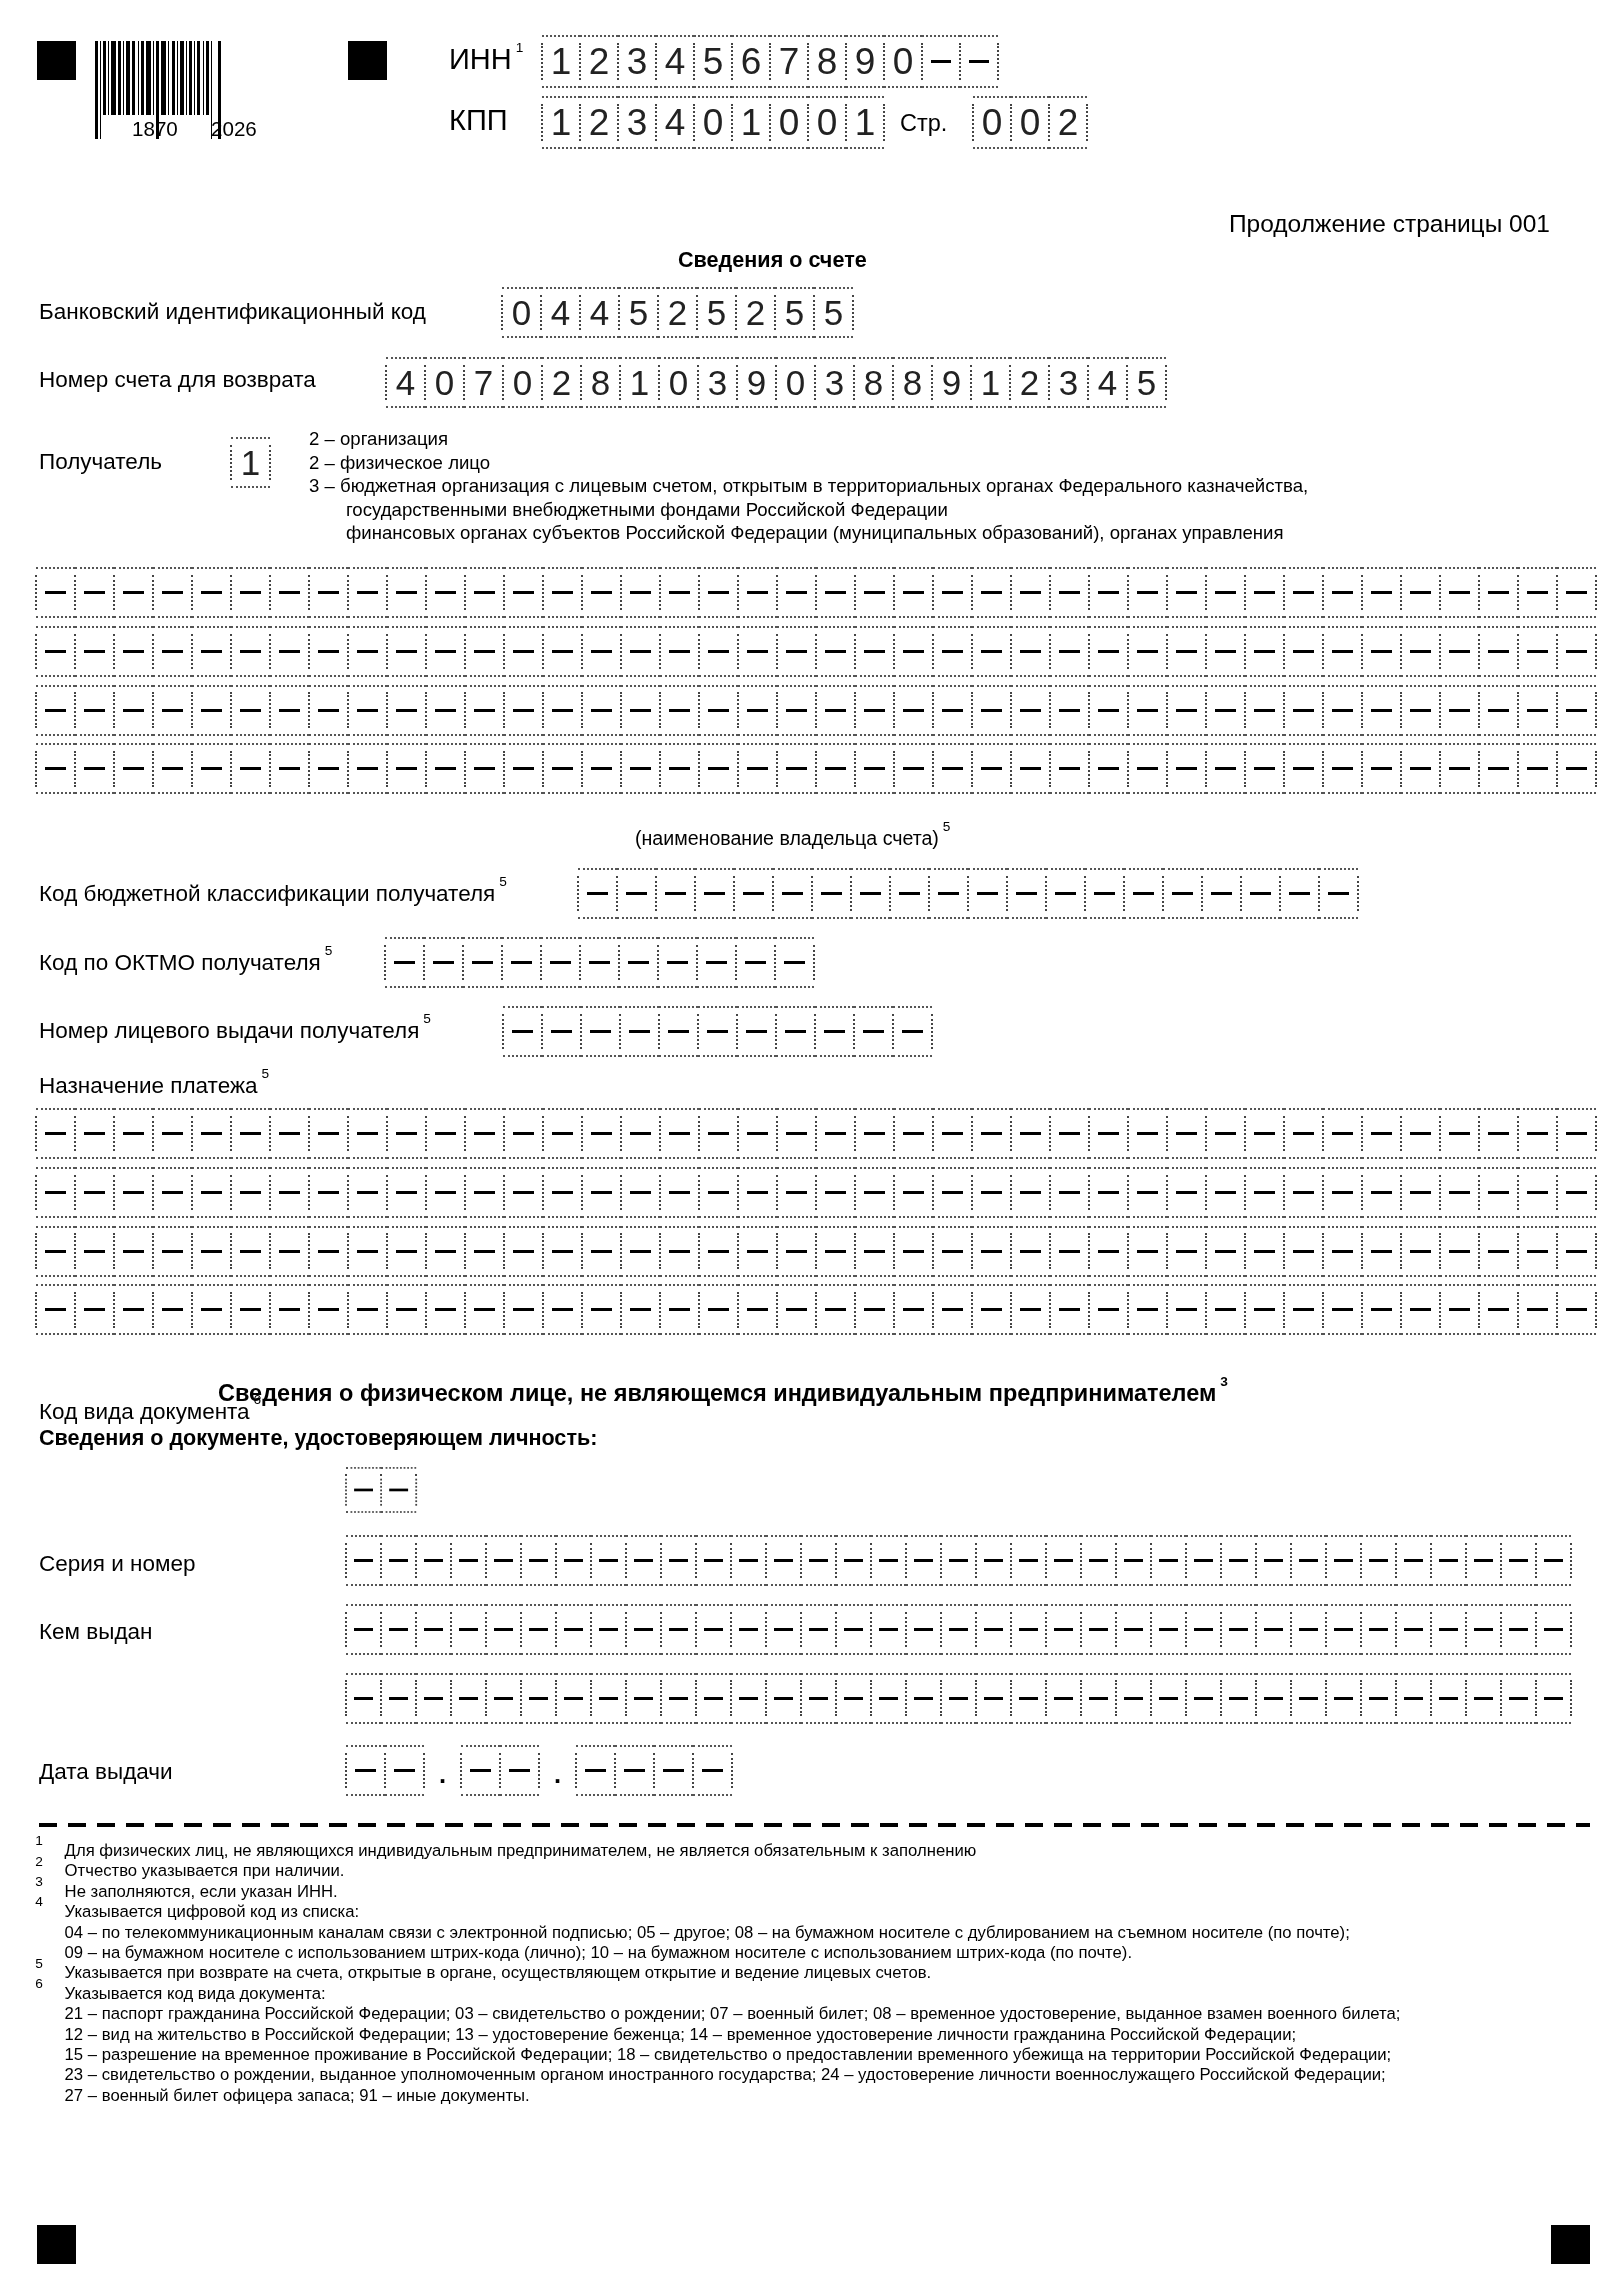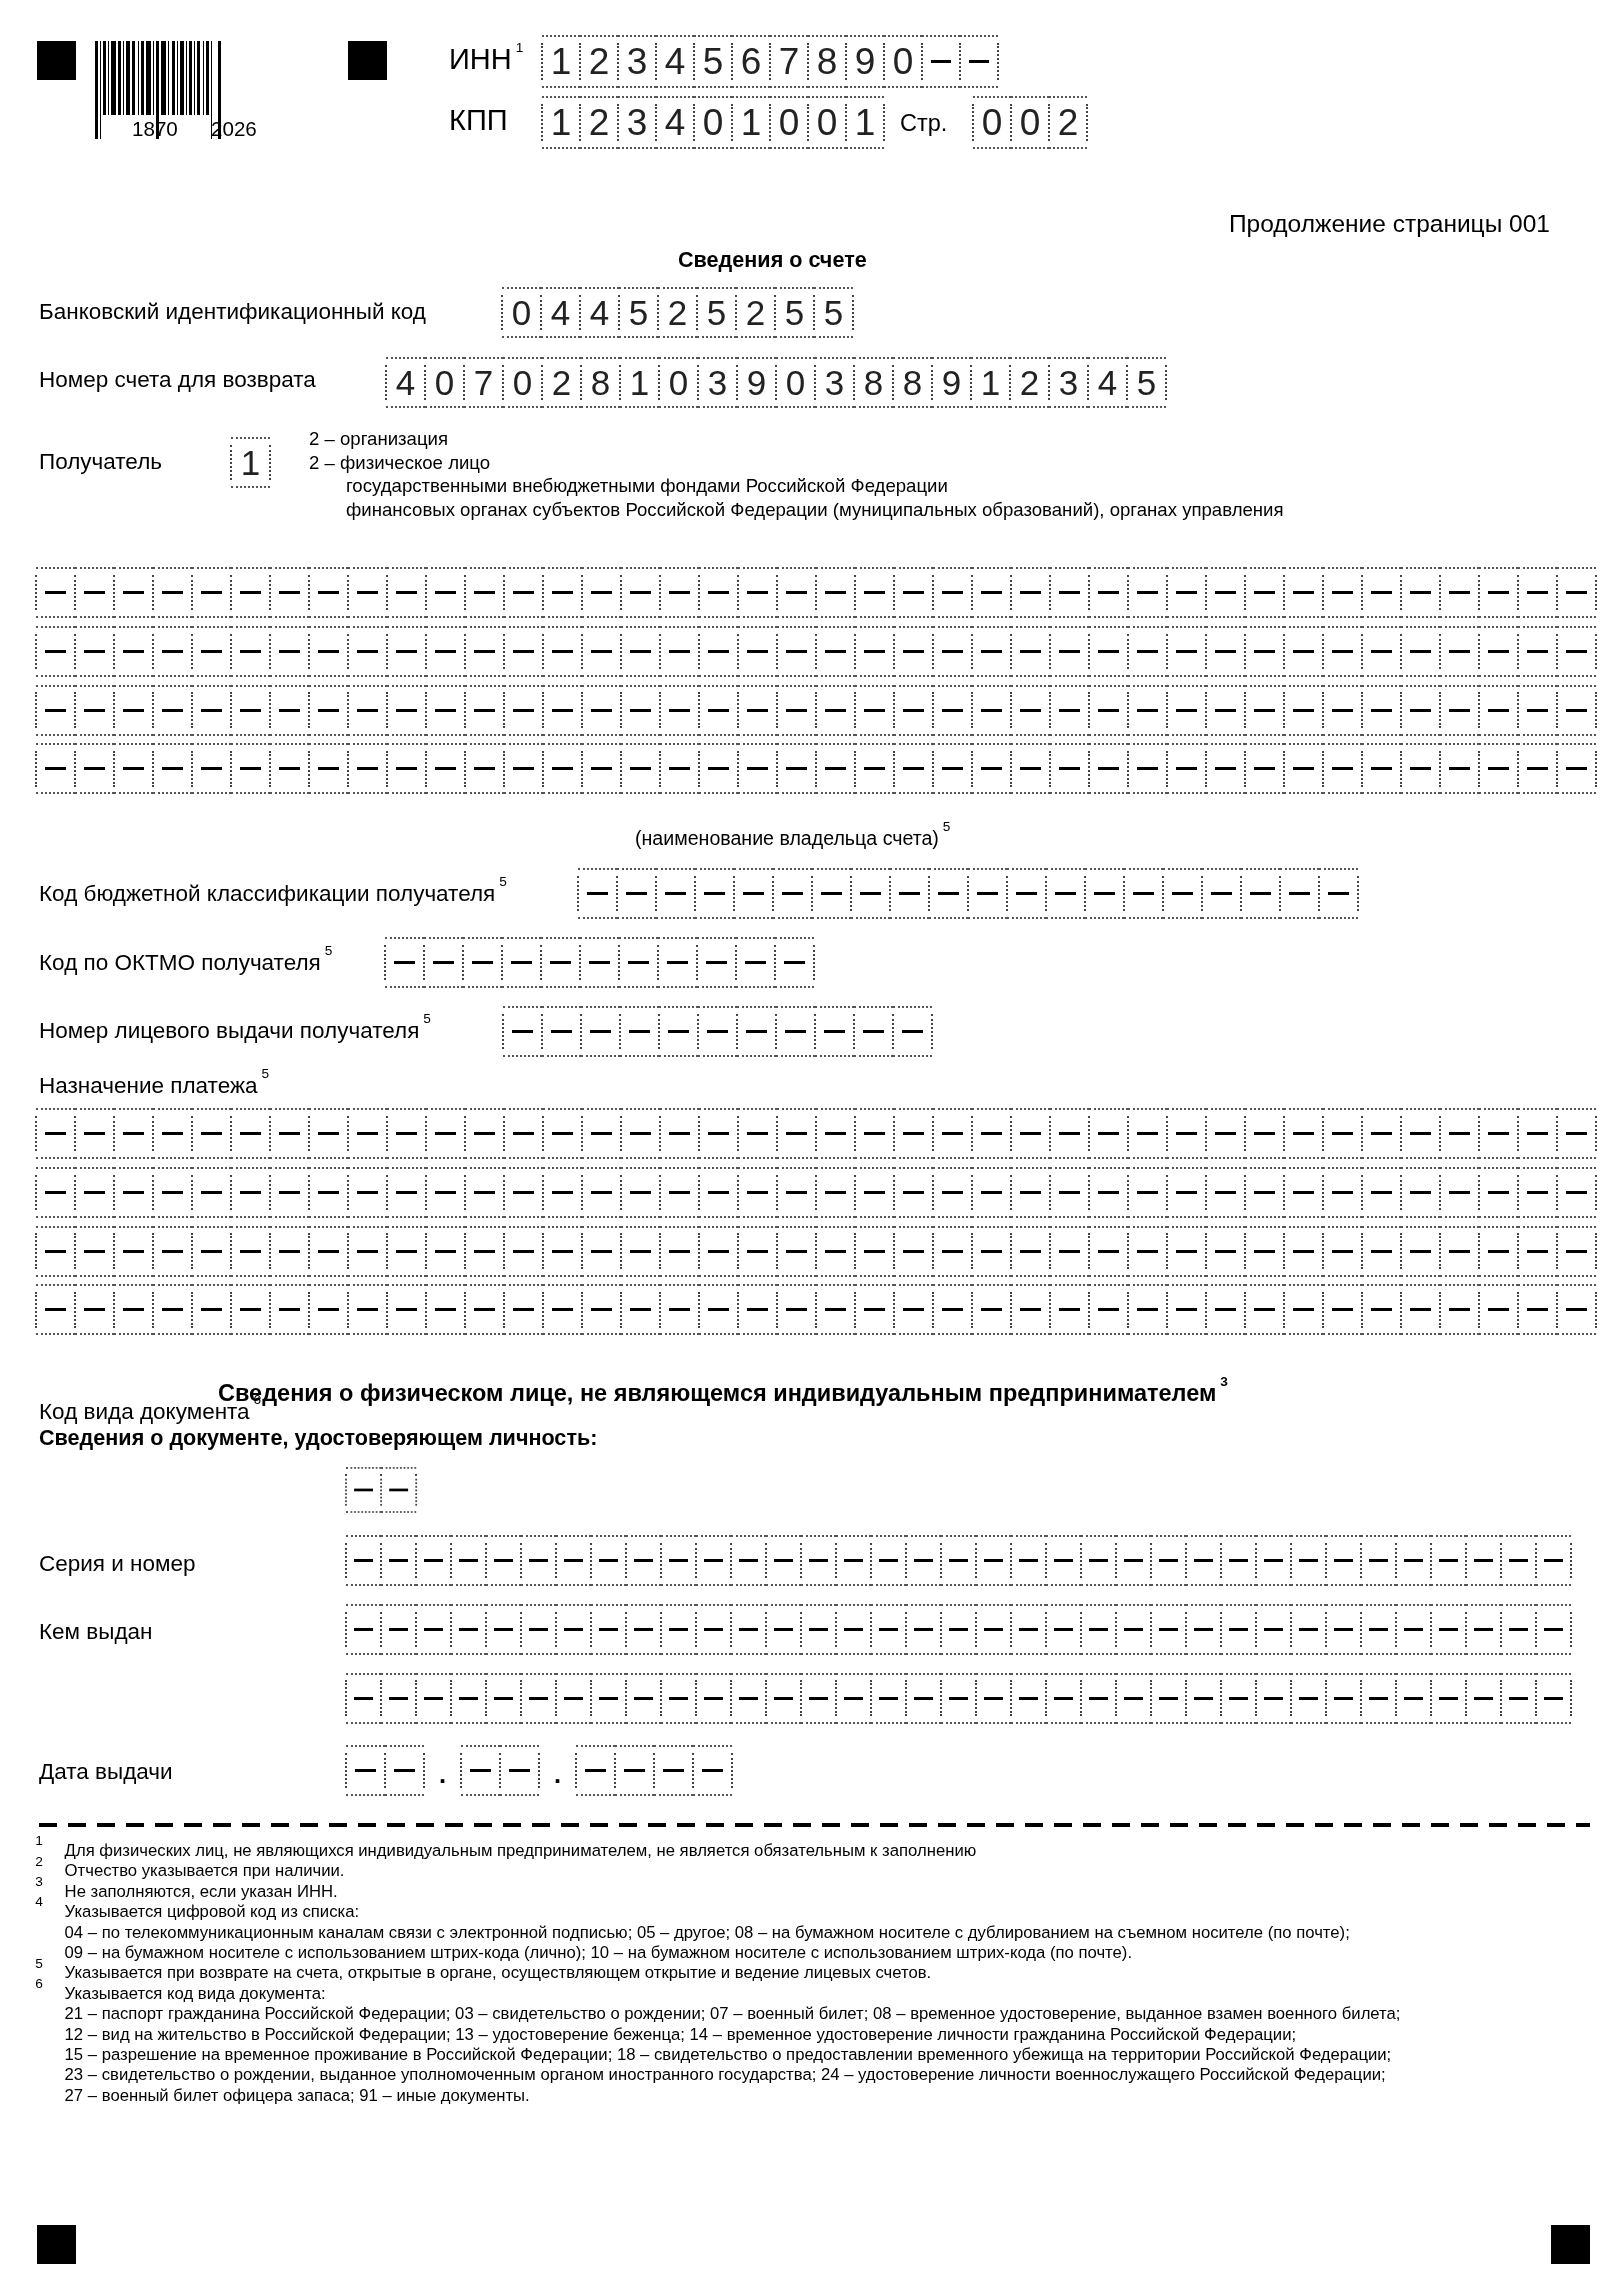--- a/index.html
+++ b/index.html
@@ -350,20 +350,21 @@
 <div class="cells w40" id="recipient-cells" style="left:231px; top:437px; width:39px;">
     <div class="cell">
       <span class="vl"></span>
       <span class="vr"></span>
       <span>1</span>
     </div>
   </div>
 <div class="opt" style="top:427px;">
   <div>2 – организация</div>
   <div>2 – физическое лицо</div>
+  <div>3 – бюджетная организация с лицевым счетом, открытым в территориальных органах Федерального казначейства,</div>
   <div class="ind">государственными внебюджетными фондами Российской Федерации</div>
   <div class="ind">финансовых органах субъектов Российской Федерации (муниципальных образований), органах управления</div>
 </div>
 
 <div id="owner-grid" class="abs" style="left:36px; top:567px;">
     <div class="cells w40" style="position: relative; margin-bottom: 7.8px;">
       <div class="cell" style="width: 39px;">
         <span class="vl"></span>
         <span class="dash"></span>
       </div>

